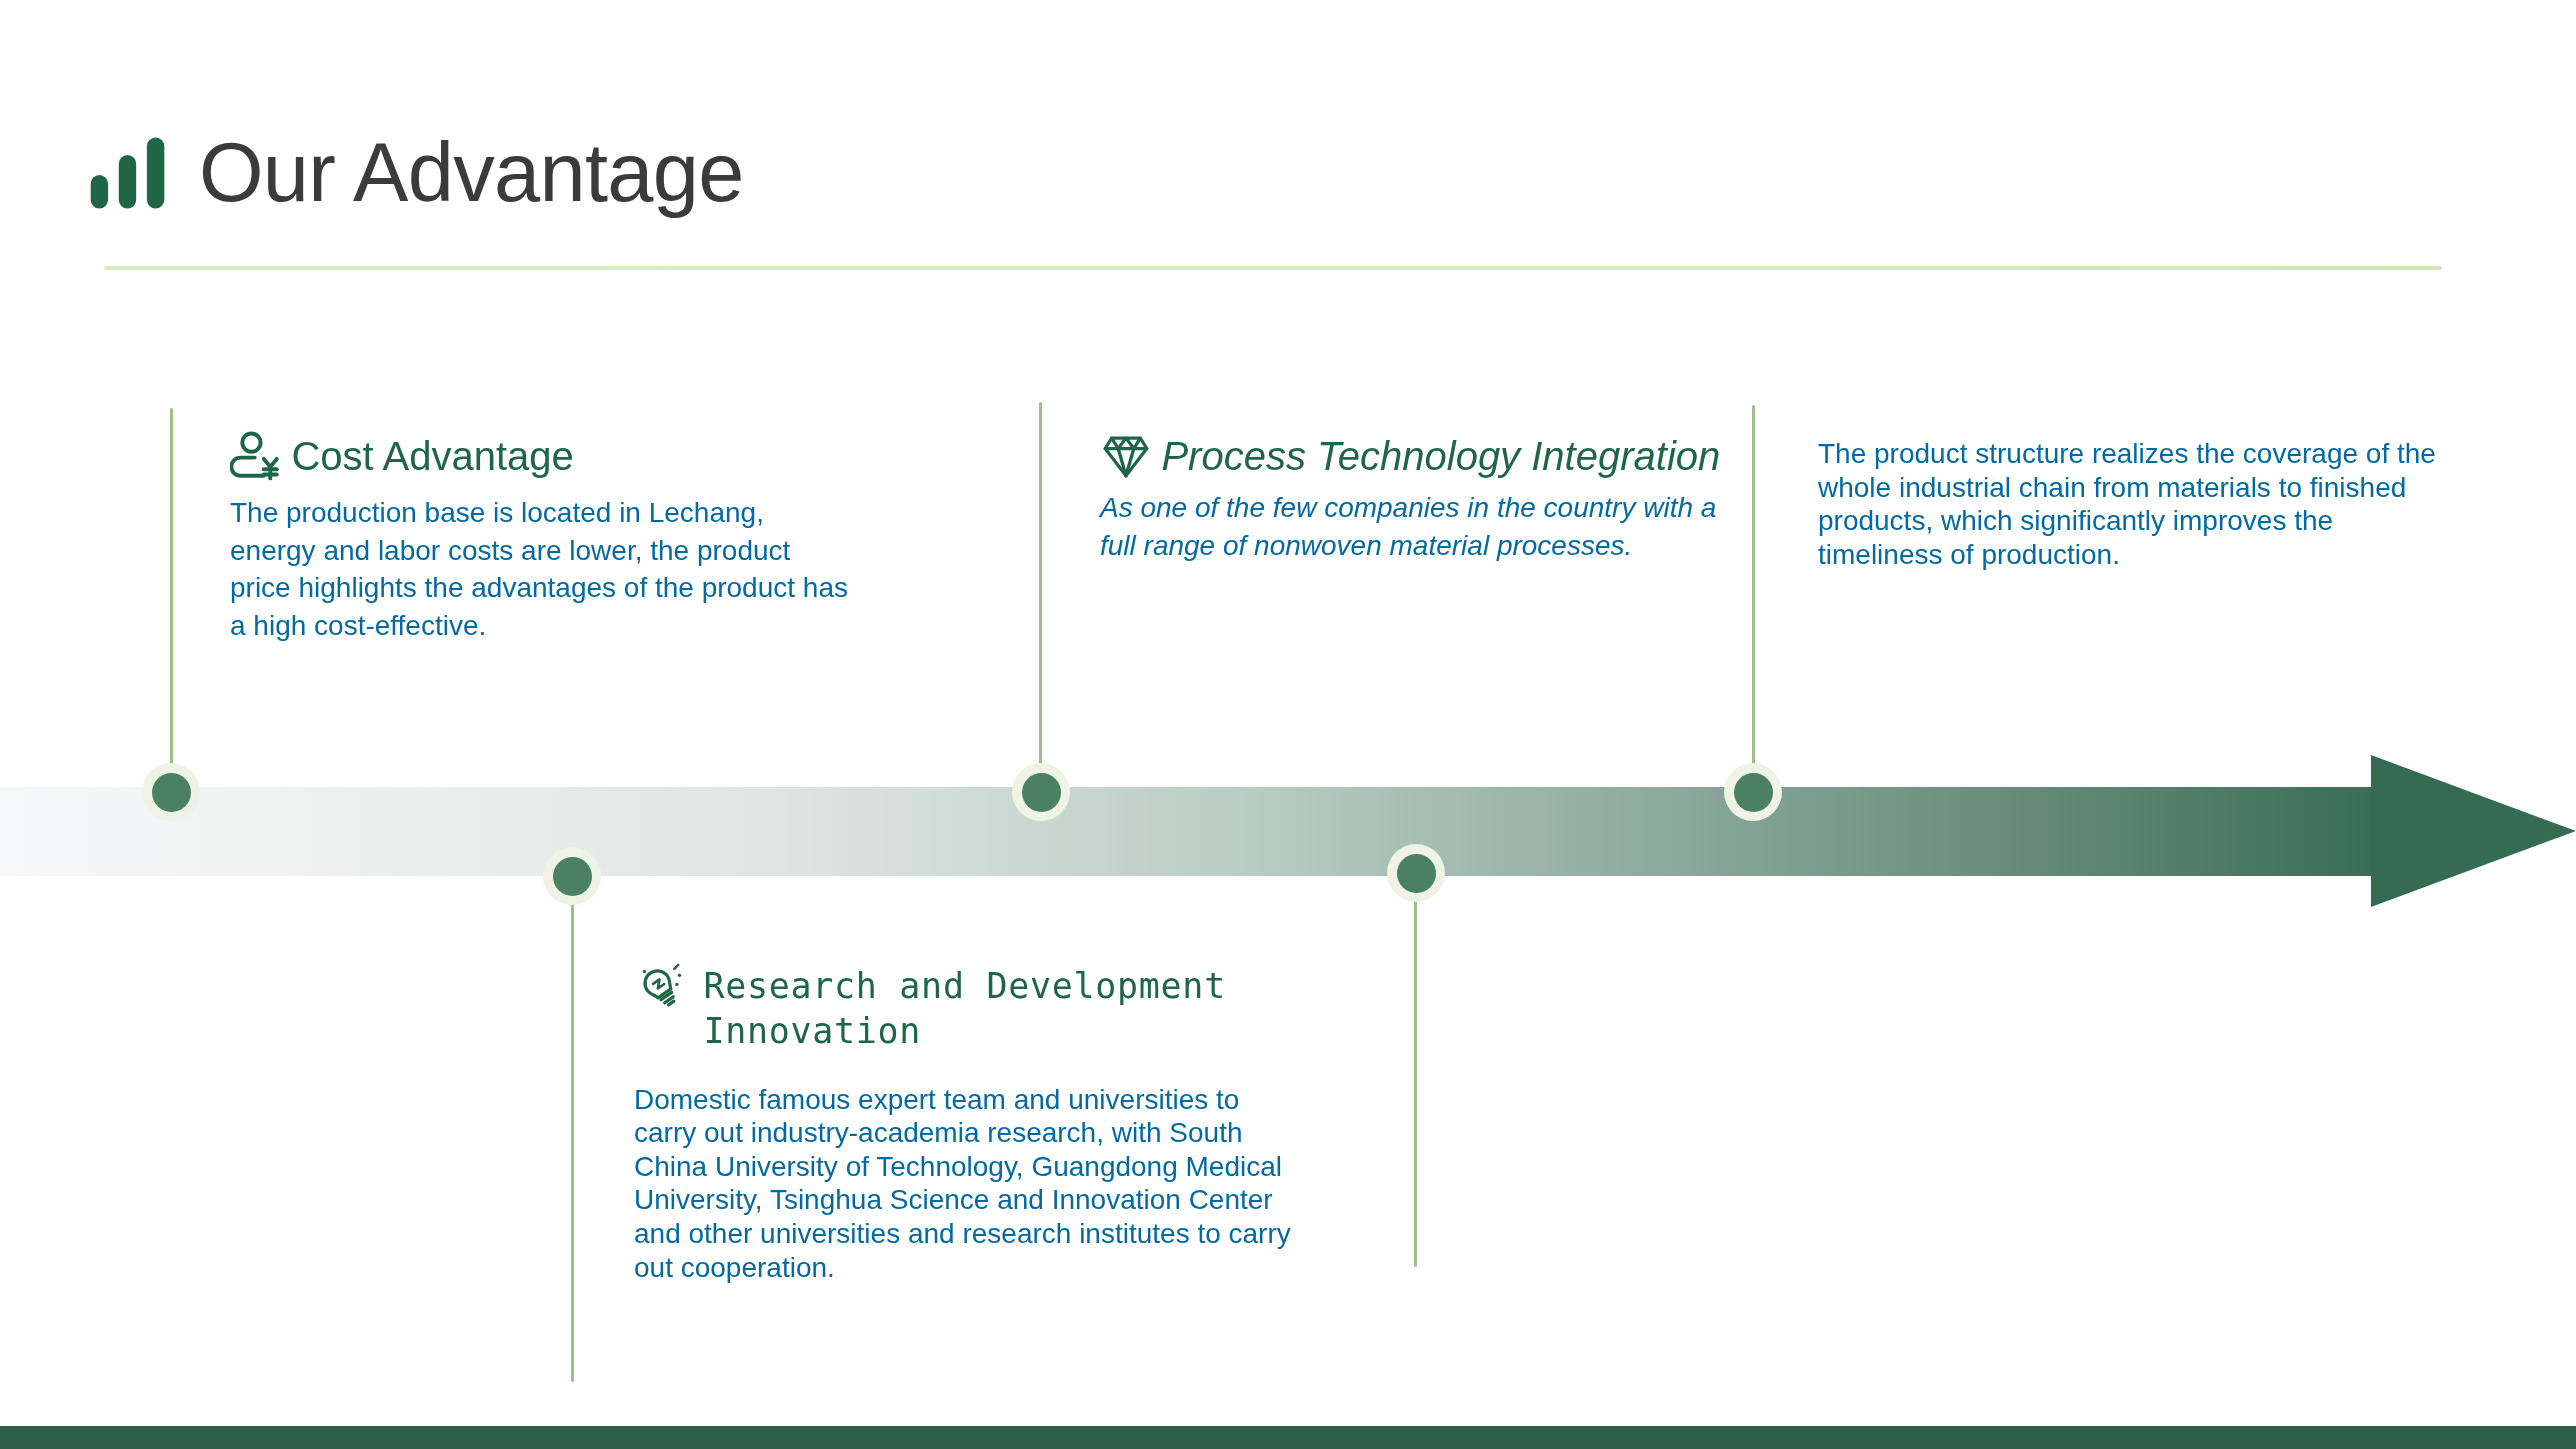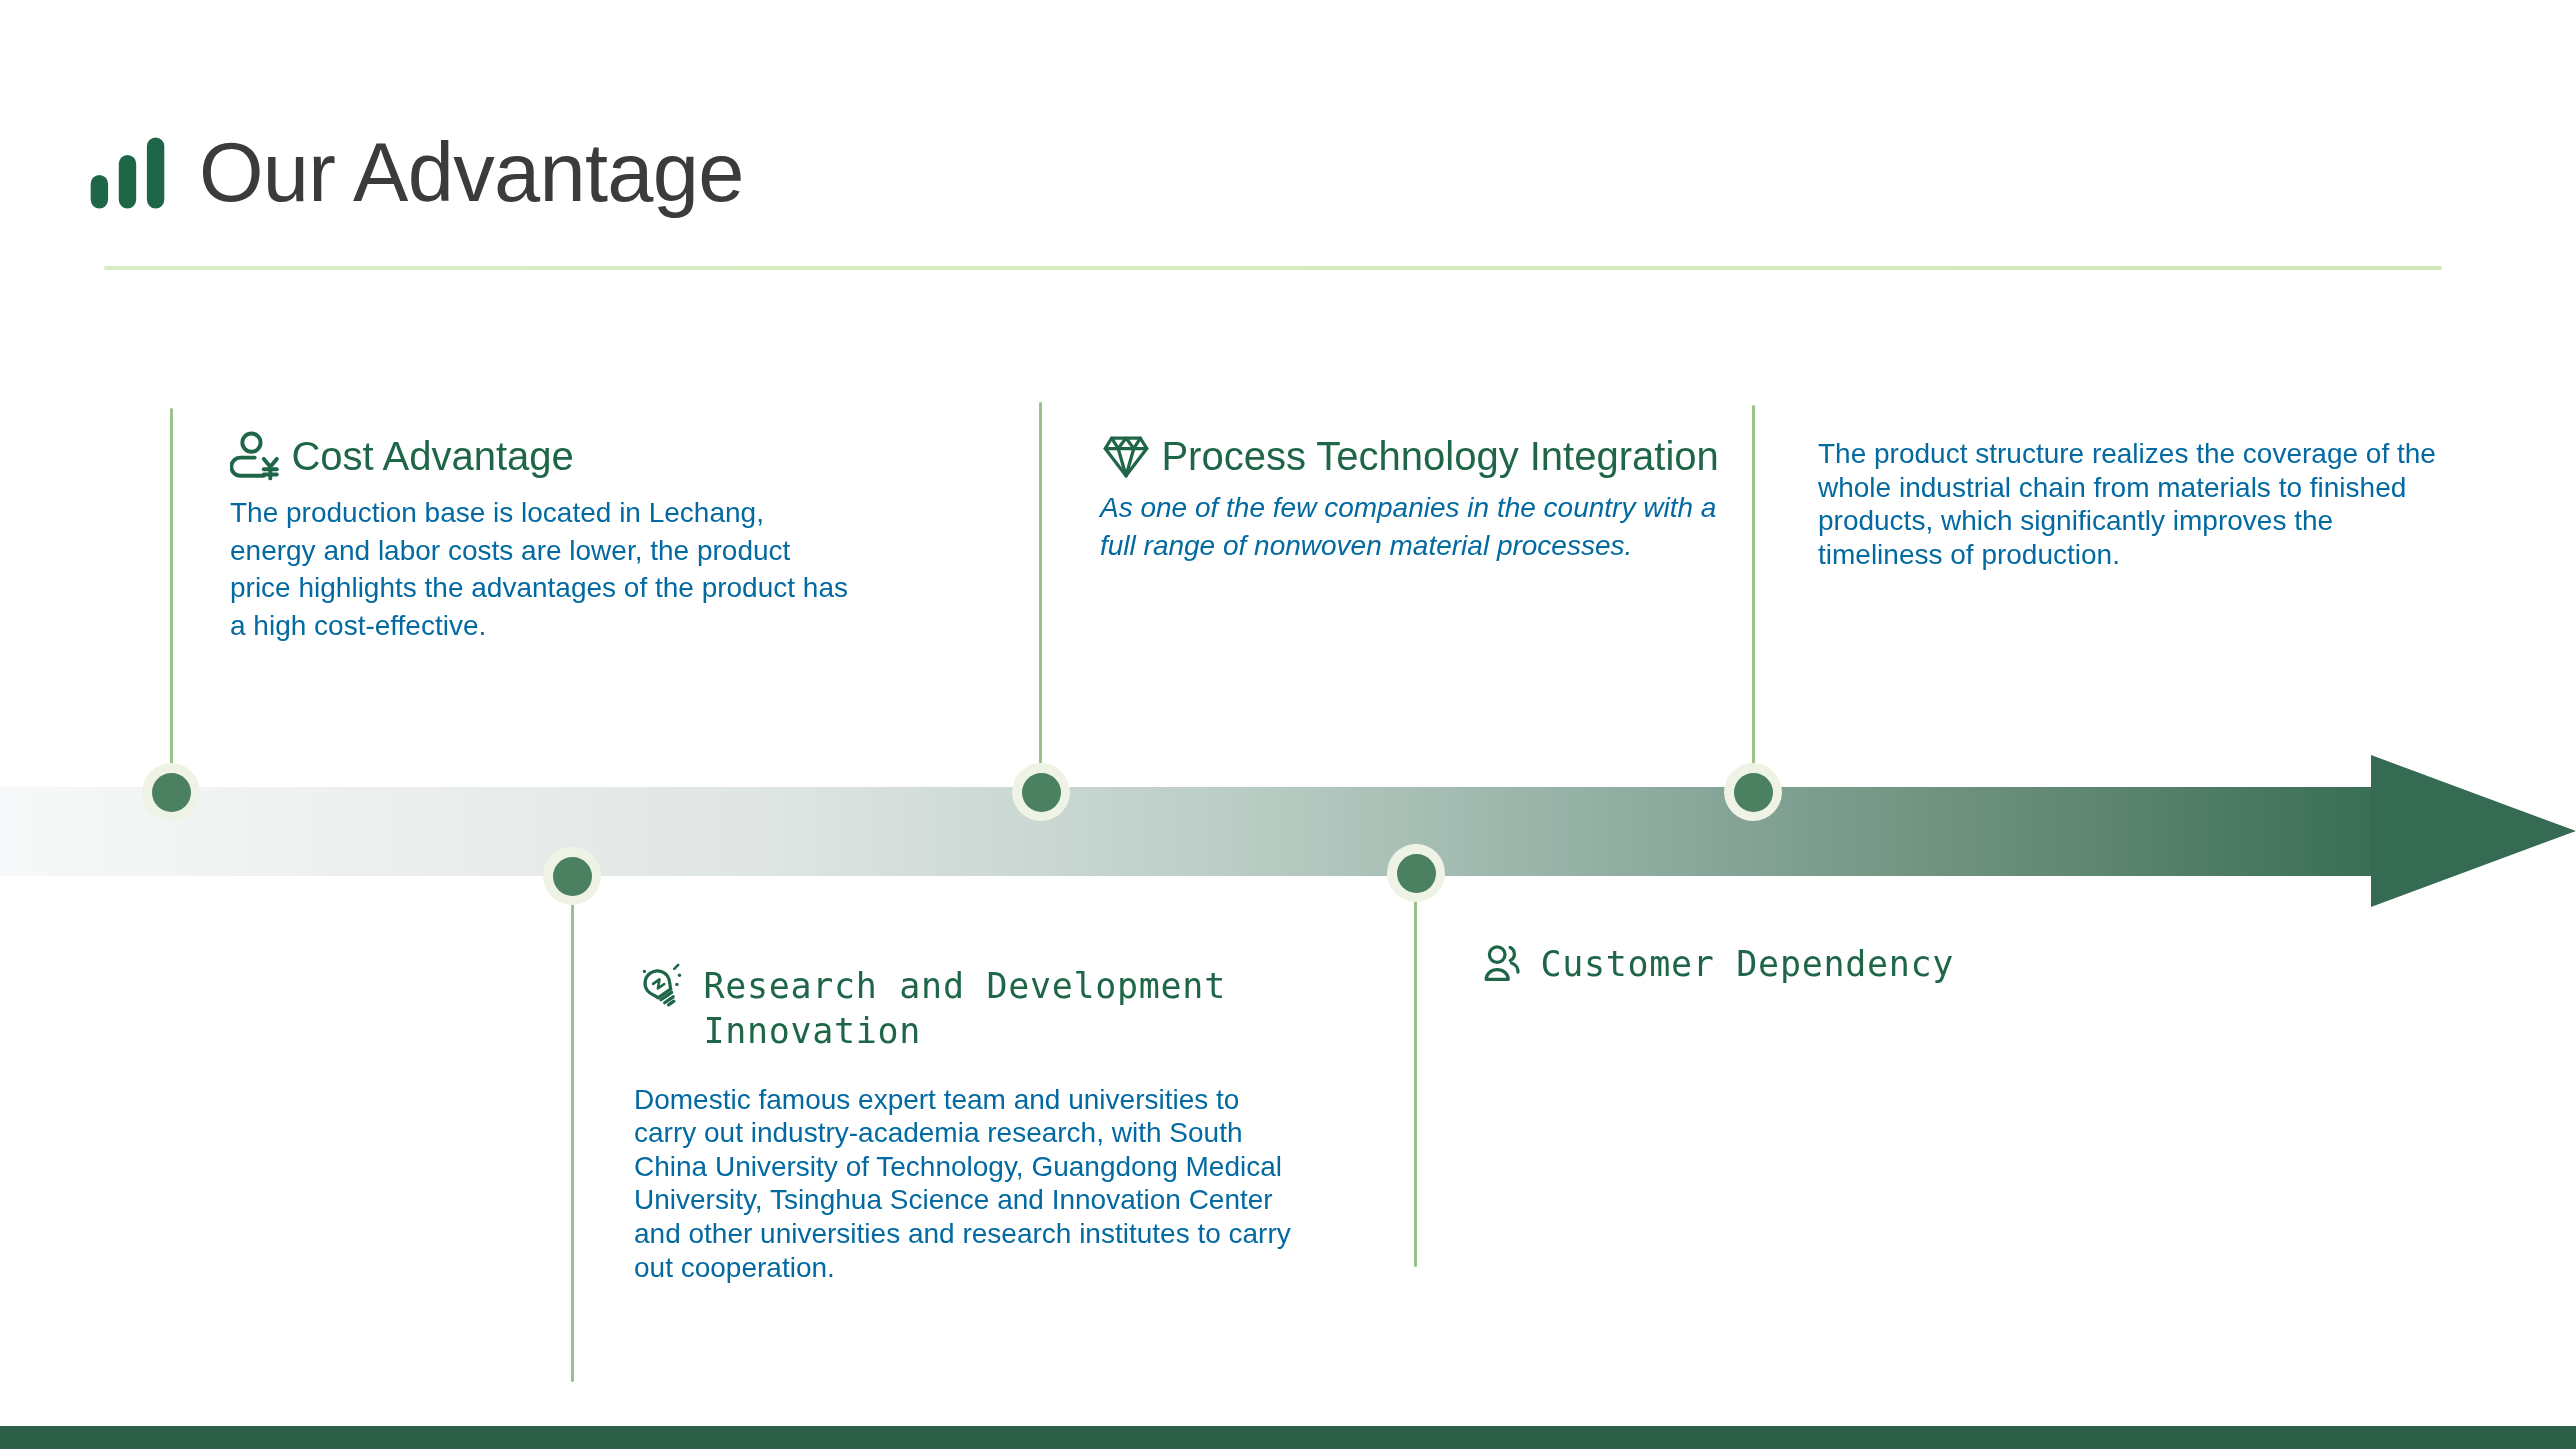--- a/index.html
+++ b/index.html
@@ -120,21 +120,21 @@
           <path d="M52 62 H72"></path>
           <path d="M52 70 H72"></path>
         </svg>
       </span>
       <div class="card-title">Cost Advantage</div>
     </div>
     <div class="card-body" style="width:624px;">The production base is located in Lechang, energy and labor costs are lower, the product price highlights the advantages of the product has a high cost-effective.</div>
   </div>
 
   <div class="card" style="left:1100px;top:429px;width:644px;">
-    <div class="card-head" style="">
+    <div class="card-head" style="font-style:italic;">
       <span>
         <svg class="card-ico" viewBox="0 0 80 80" fill="none" stroke="#1f6648" stroke-width="5" stroke-linecap="round" stroke-linejoin="round">
           <path d="M8 30 L18 14 H62 L72 30 L40 72 Z"></path>
           <path d="M8 30 H72"></path>
           <path d="M18 14 L28 30 L40 72"></path>
           <path d="M62 14 L52 30 L40 72"></path>
           <path d="M28 30 L40 14 L52 30"></path>
         </svg>
       </span>
       <div class="card-title">Process Technology Integration</div>
@@ -162,29 +162,18 @@
           <circle cx="16" cy="16" r="2.6" fill="#1f6648" stroke="none"></circle>
           <circle cx="66" cy="36" r="2.6" fill="#1f6648" stroke="none"></circle>
         </svg>
       </span>
       <div class="card-title mono">Research and Development Innovation</div>
     </div>
     <div class="card-body tight" style="width:671px;margin-top:28px;">Domestic famous expert team and universities to carry out industry-academia research, with South China University of Technology, Guangdong Medical University, Tsinghua Science and Innovation Center and other universities and research institutes to carry out cooperation.</div>
   </div>
 
   <div class="card" style="left:1479px;top:939px;width:738px;">
-    <div class="card-head" style="gap:9.4px;">
-      <span>
-        <svg class="card-ico" viewBox="0 0 80 80" fill="none" stroke="#1f6648" stroke-width="5" stroke-linecap="round" stroke-linejoin="round">
-          <circle cx="28" cy="24" r="12"></circle>
-          <path d="M11 62 a17 15 0 0 1 34 0 Z"></path>
-          <path d="M48 13 a11 11 0 0 1 0 20"></path>
-          <path d="M50 37 a16 14 0 0 1 10 14"></path>
-        </svg>
-      </span>
-      <div class="card-title mono">Customer Dependency</div>
-    </div>
   </div>
 
   <div class="footer-bar"></div>
 
 </div>
 
 
 </body></html>

